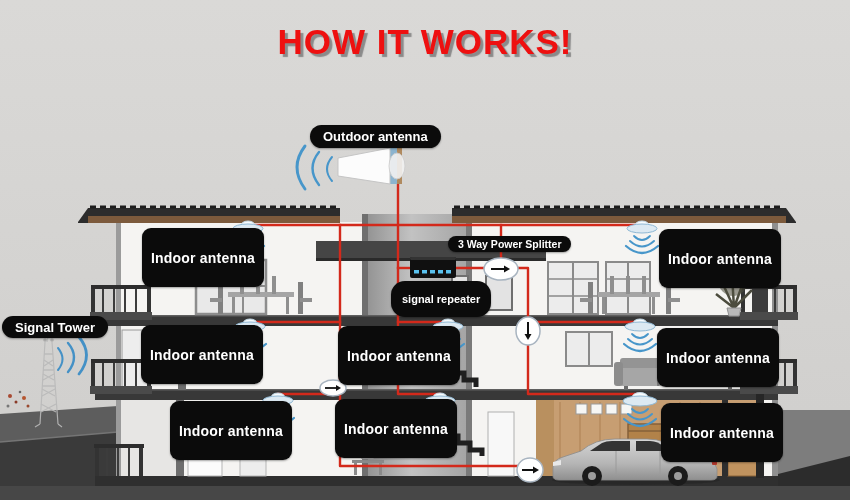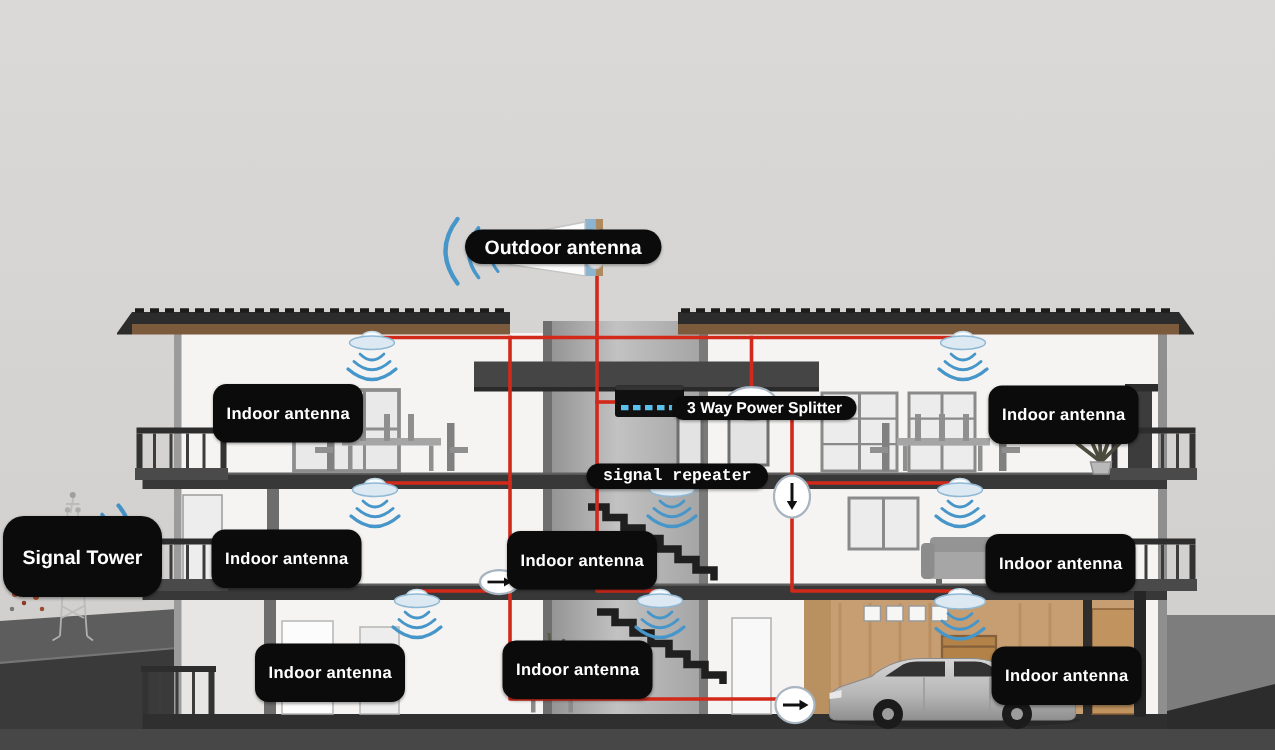--- a/index.html
+++ b/index.html
@@ -15,35 +15,36 @@
   }
   .subtitle{
     position:absolute;top:74px;left:0;width:850px;text-align:center;
     font-size:20px;font-weight:bold;letter-spacing:0.4px;color:#ee1010;
     text-shadow:1px 1px 0 rgba(160,160,160,0.6);
   }
   .scene{position:absolute;left:0;top:0;}
   .pill{
     position:absolute;background:#0b0b0b;color:#fff;font-weight:bold;
     display:flex;align-items:center;justify-content:center;white-space:nowrap;
-    border-radius:14px;box-shadow:0 1px 2px rgba(0,0,0,0.35);margin-top:28px;
+    border-radius:14px;box-shadow:0 1px 2px rgba(0,0,0,0.35);
   }
   .p-outdoor{left:310px;top:125px;height:23px;padding:0 13px;font-size:13px;}
   .p-splitter{left:448px;top:236px;height:16px;padding:0 10px;font-size:10.5px;}
-  .p-repeater{left:391px;top:281px;height:17px;padding:0 11px;font-size:11px;font-family:Liberation Mono, monospace;}
-  .p-tower{left:2px;top:316px;height:22px;padding:16px 13px;font-size:13px;}
-  .p-indoor{height:31px;padding:4px 9px;font-size:11px;border-radius:9px;letter-spacing:0.2px;}
+  .p-repeater{left:391px;top:281px;height:36px;padding:0 11px;font-size:11px;}
+  .p-tower{left:2px;top:316px;height:22px;padding:0 13px;font-size:13px;}
+  .p-indoor{height:31px;padding:14px 9px;font-size:14px;border-radius:9px;letter-spacing:0.2px;}
   .ia1{left:142px;top:228px;} .ia2{left:659px;top:229px;}
   .ia3{left:141px;top:325px;} .ia4{left:338px;top:326px;} .ia5{left:657px;top:328px;}
   .ia6{left:170px;top:401px;} .ia7{left:335px;top:399px;} .ia8{left:661px;top:403px;}
 </style>
 </head>
 <body>
 
 <div class="stage">
+  <div class="title">HOW IT WORKS!</div>
 
   <svg class="scene" width="850" height="500" viewBox="0 0 850 500">
     <defs>
       <linearGradient id="colGrad" x1="0" y1="0" x2="1" y2="0">
         <stop offset="0" stop-color="#8e8e8e"></stop>
           <stop offset="0.45" stop-color="#c2c2c2"></stop>
           <stop offset="1" stop-color="#a2a2a2"></stop>
       </linearGradient>
       <linearGradient id="carGrad" x1="0" y1="0" x2="0" y2="1">
         <stop offset="0" stop-color="#d6d6d6"></stop>

